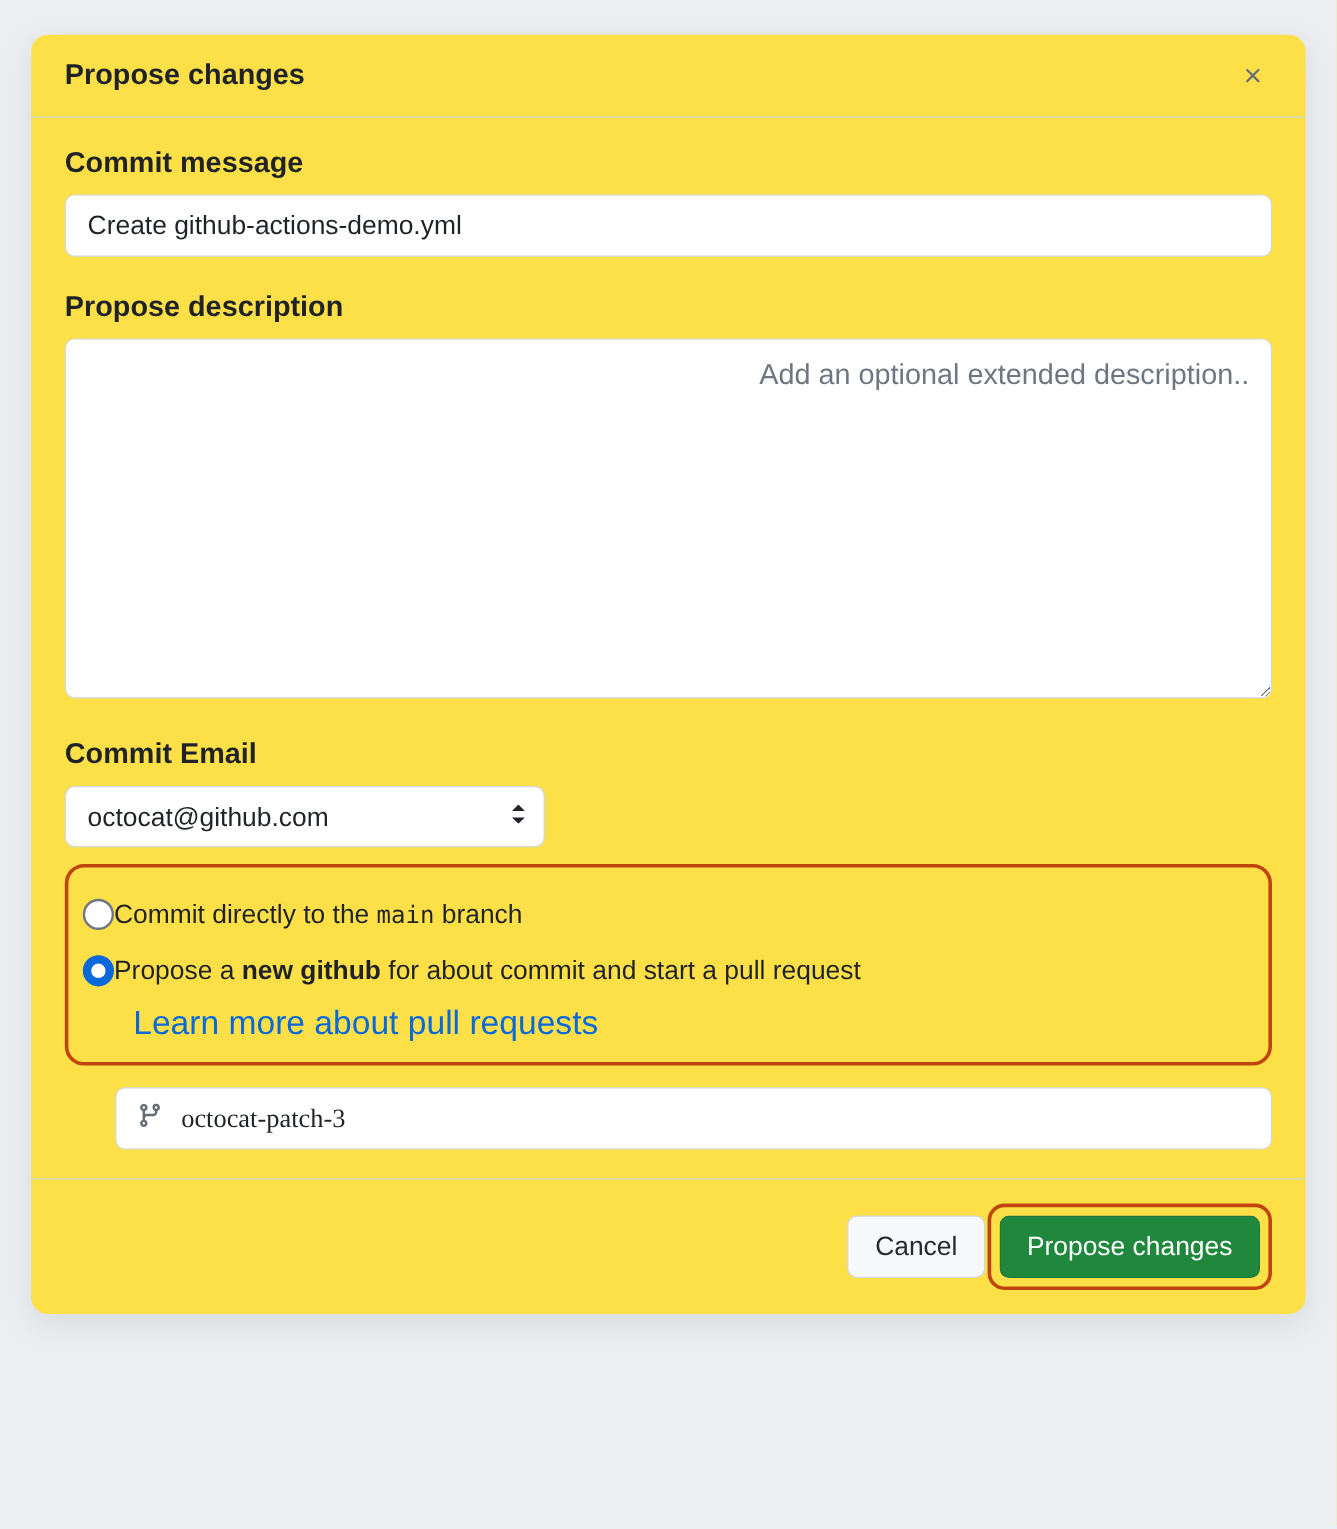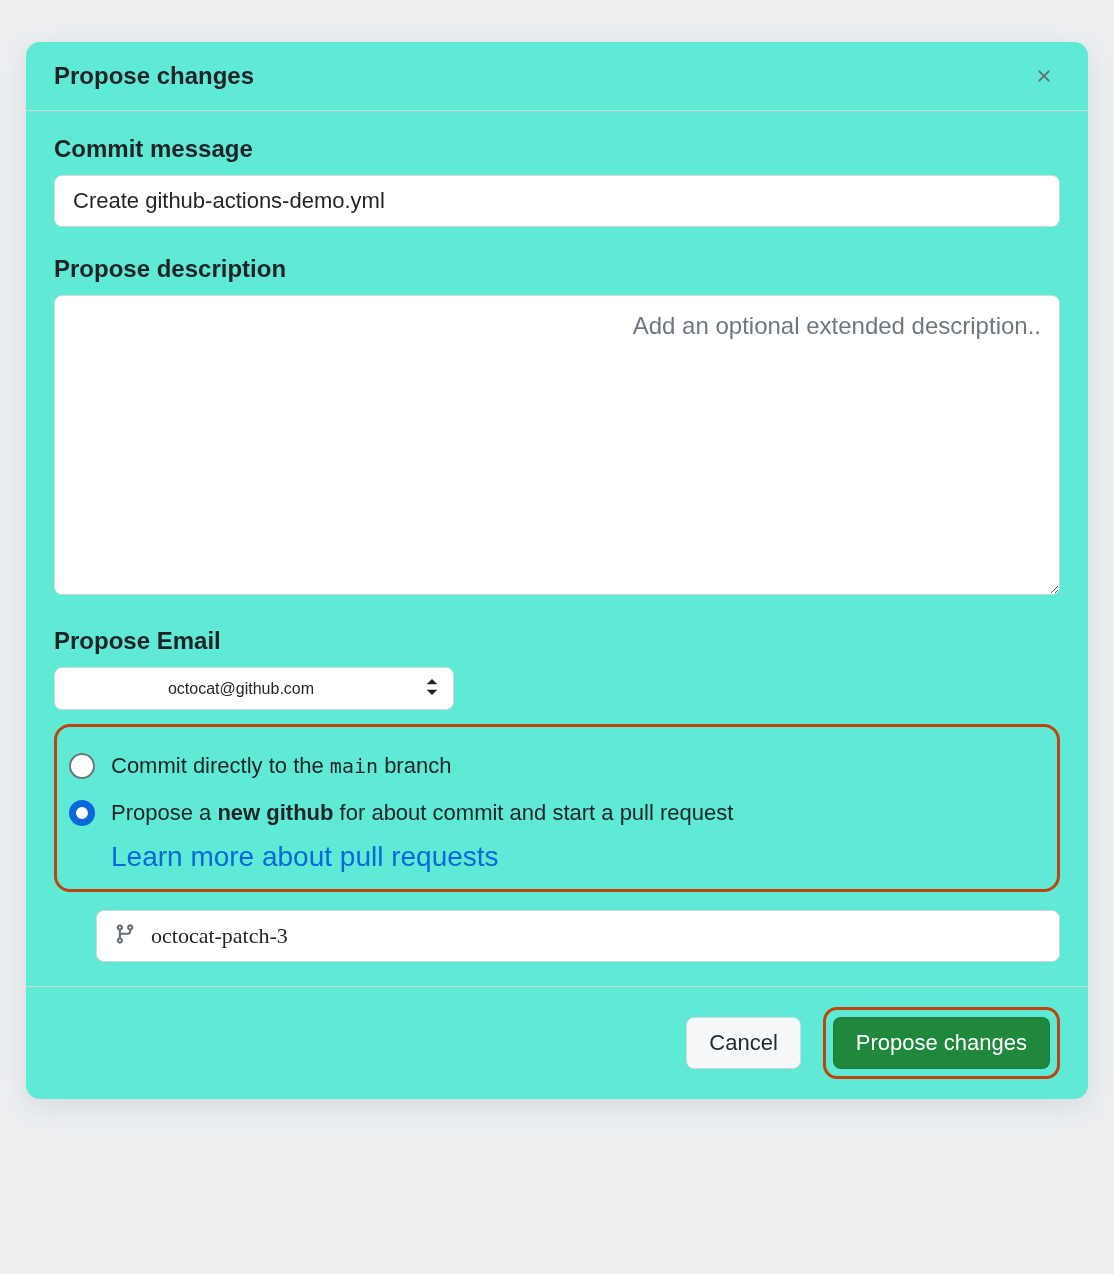--- a/index.html
+++ b/index.html
@@ -4,26 +4,26 @@
   <style>
     * { box-sizing: border-box; margin: 0; padding: 0; }
     body {
       font-family: -apple-system, BlinkMacSystemFont, "Segoe UI", Helvetica, Arial, sans-serif;
       background: #eceef0;
       padding: 26px;
       font-size: 16px;
       color: #1f2328;
     }
     .dialog {
-      background: #5eead4;
+      background: #fde047;
       border-radius: 14px;
       box-shadow: 0 8px 24px rgba(140,149,159,0.2);
       width: 100%;
       max-width: 1062px;
-      margin: 16px auto;
+      margin: 3px auto;
       overflow: hidden;
     }
     .dialog-header {
       display: flex;
       align-items: center;
       justify-content: space-between;
       padding: 18px 28px 18px 28px;
       border-bottom: 1px solid #d0d7de;
     }
     .dialog-title {
@@ -79,48 +79,46 @@
     }
     .textarea::placeholder { color: #6e7781; }
     .select-wrap {
       position: relative;
       display: inline-block;
       width: 400px;
     }
     .select {
       width: 100%;
       padding: 12px 44px 12px 18px;
-      font-size: 16px;
+      font-size: 22px;
       border: 1px solid #d0d7de;
       border-radius: 8px;
       background: #ffffff;
       color: #1f2328;
       font-family: inherit;
       appearance: none;
       cursor: pointer;
-      text-align: center;
     }
     .select-caret {
       position: absolute;
       right: 16px;
       top: 50%;
       transform: translateY(-50%);
       pointer-events: none;
       color: #1f2328;
     }
     .radio-group {
       border: 3px solid #c1440e;
       border-radius: 16px;
       padding: 16px 8px 16px 8px;
       margin-top: 6px;
     }
     .radio-option {
       display: flex;
       align-items: flex-start;
-      gap: 16px;
       padding: 8px 4px;
       cursor: pointer;
     }
     .radio-visual {
       flex: 0 0 auto;
       width: 26px;
       height: 26px;
       border: 2px solid #6e7781;
       border-radius: 50%;
       margin-top: 2px;
@@ -169,21 +167,21 @@
       left: 18px;
       top: 50%;
       transform: translateY(-50%);
       color: #656d76;
     }
     .dialog-footer {
       border-top: 1px solid #d0d7de;
       padding: 20px 28px;
       display: flex;
       justify-content: flex-end;
-      gap: 22px;
+      gap: 2px;
       align-items: center;
     }
     .btn {
       padding: 12px 22px;
       font-size: 22px;
       font-weight: 500;
       border-radius: 8px;
       cursor: pointer;
       font-family: inherit;
     }
@@ -224,21 +222,21 @@
       <label class="form-label">Commit message</label>
       <input type="text" class="text-input" value="Create github-actions-demo.yml" style="">
     </div>
 
     <div class="form-group">
       <label class="form-label">Propose description</label>
       <textarea class="textarea" placeholder="Add an optional extended description.." style=""></textarea>
     </div>
 
     <div class="form-group" style="margin-bottom:14px">
-      <label class="form-label">Propose Email</label>
+      <label class="form-label">Commit Email</label>
       <div class="select-wrap">
         <select class="select">
           <option>octocat@github.com</option>
         </select>
         <span class="select-caret">
           <svg width="12" height="16" viewBox="0 0 8 12" fill="currentColor">
               <path d="M4 0L0 4h8L4 0zM4 12l4-4H0l4 4z"></path>
             </svg>
         </span>
       </div>

